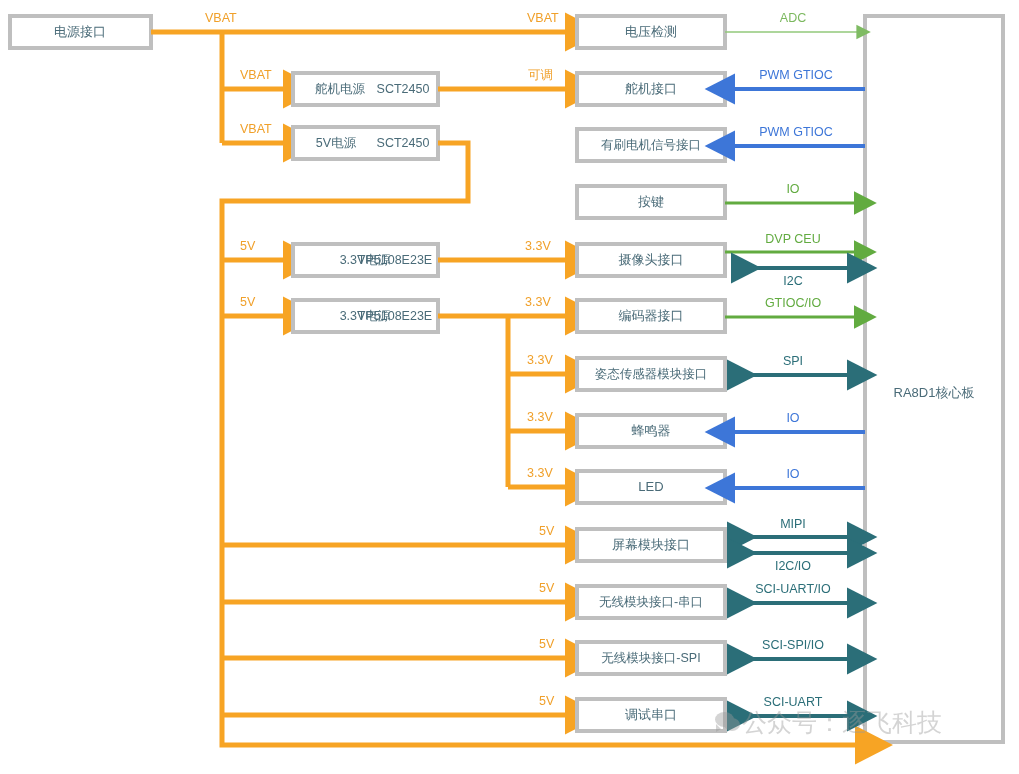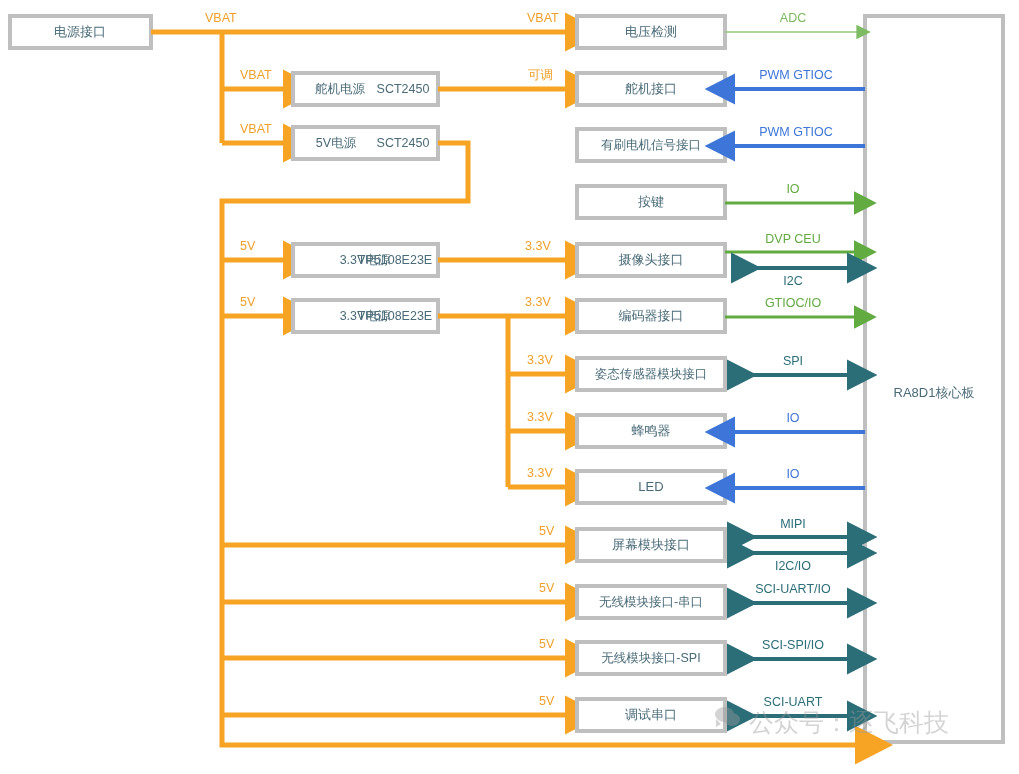--- a/index.html
+++ b/index.html
@@ -14,21 +14,21 @@
   .pwr-line{stroke:#f7a424;stroke-width:5;fill:none;stroke-linecap:butt;stroke-linejoin:miter;}
   .pwr-label{fill:#f0a02a;font-size:12.5px;font-family:"Liberation Sans","DejaVu Sans",sans-serif;}
   .sig-green{stroke:#62ab40;stroke-width:3;fill:none;}
   .sig-green-thin{stroke:#92c97a;stroke-width:1.6;fill:none;}
   .sig-blue{stroke:#3d76d8;stroke-width:4;fill:none;}
   .sig-teal{stroke:#2b6e78;stroke-width:4;fill:none;}
   .lbl-green{fill:#62ab40;font-size:12.5px;text-anchor:middle;}
   .lbl-green-thin{fill:#7bb85e;font-size:12.5px;text-anchor:middle;}
   .lbl-blue{fill:#3d76d8;font-size:12.5px;text-anchor:middle;}
   .lbl-teal{fill:#2b6e78;font-size:12.5px;text-anchor:middle;}
-  #watermark{position:absolute;left:715px;top:706px;display:flex;align-items:flex-start;gap:7px;opacity:.42;pointer-events:none;}
+  #watermark{position:absolute;left:715px;top:706px;display:flex;align-items:center;opacity:.42;pointer-events:none;}
   #watermark .wm-text{font-size:25px;color:#9a9a9a;font-family:"Liberation Sans","DejaVu Sans",sans-serif;white-space:nowrap;}
   #watermark .wm-icon{width:27px;height:23px;position:relative;}
   #watermark .wm-icon .b1{position:absolute;left:0;top:1px;width:19px;height:15px;border-radius:50%;background:#9a9a9a;}
   #watermark .wm-icon .b2{position:absolute;left:9px;top:7px;width:16px;height:13px;border-radius:50%;background:#9a9a9a;}
   #watermark .wm-icon .t1{position:absolute;left:1px;top:13px;width:0;height:0;border-left:5px solid #9a9a9a;border-top:5px solid transparent;border-bottom:3px solid transparent;}
 </style>
 </head>
 <body>
 
 <div id="stage">

